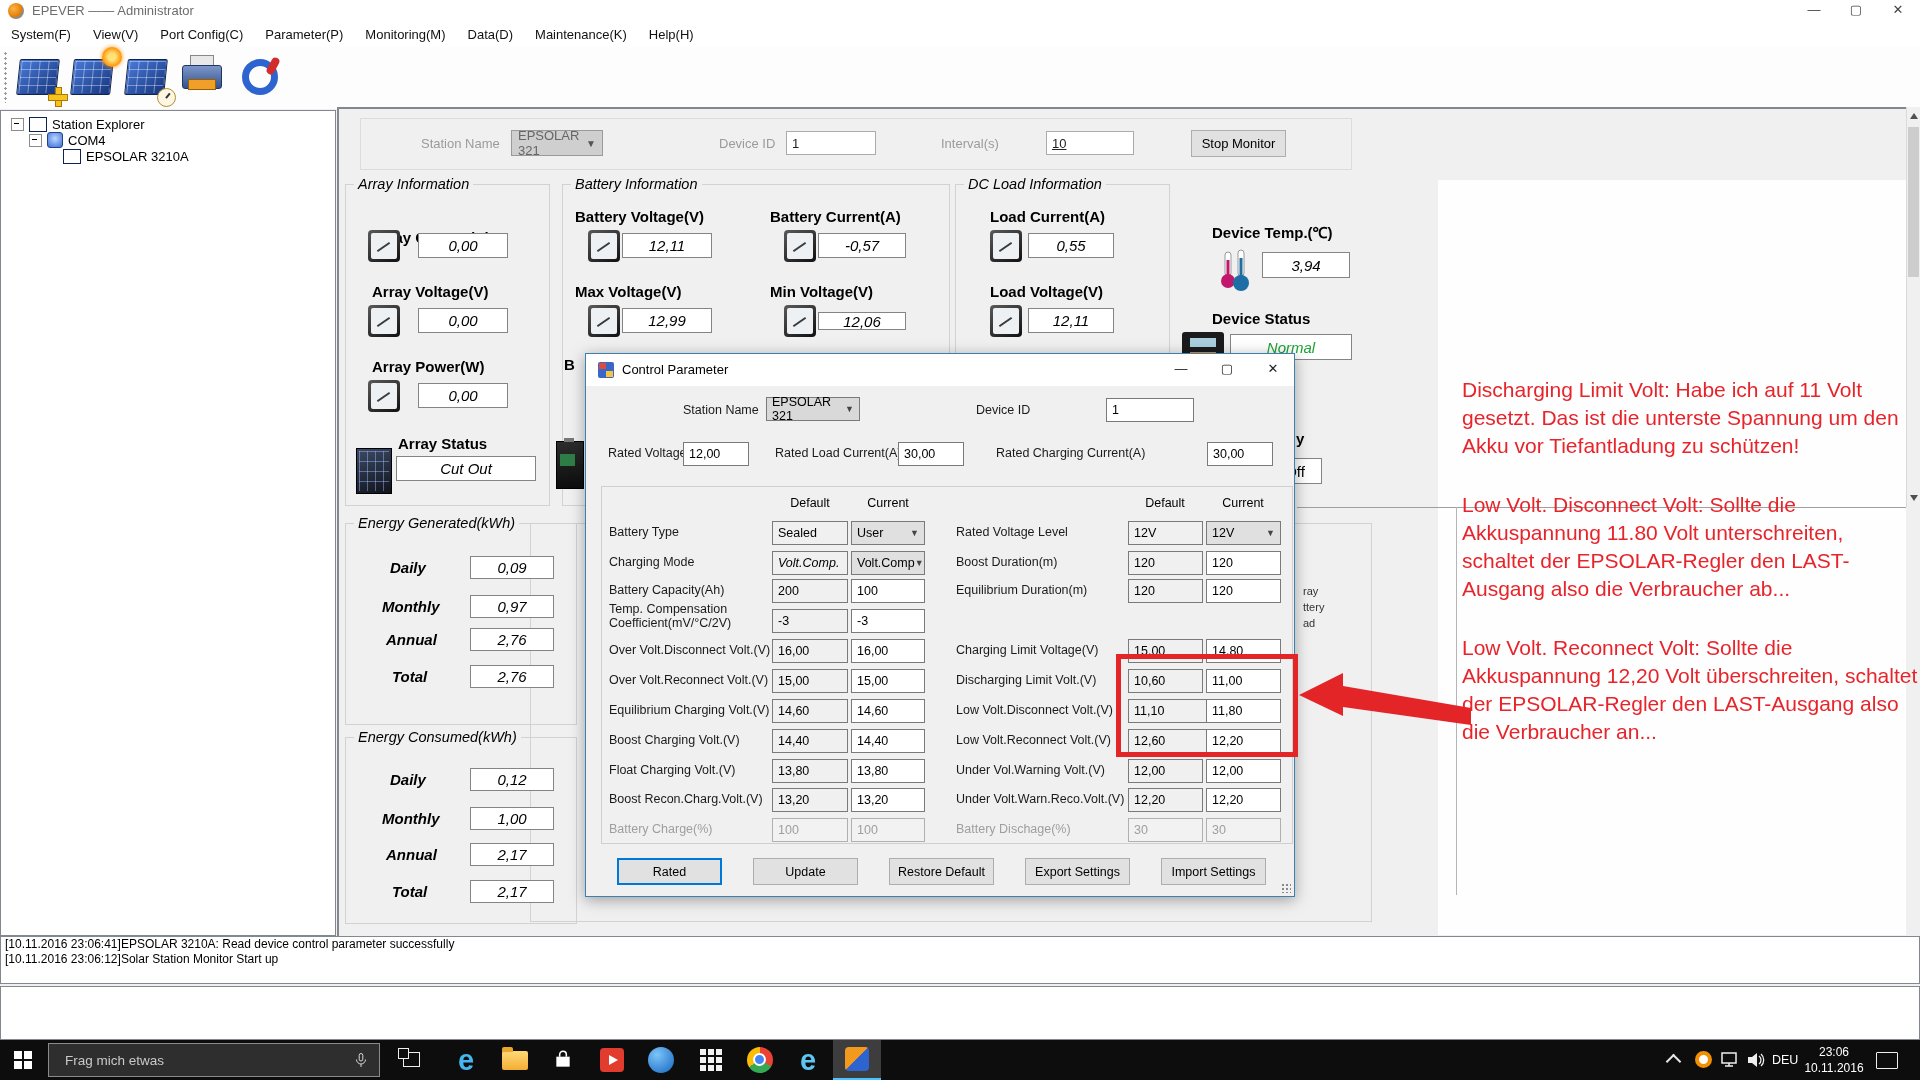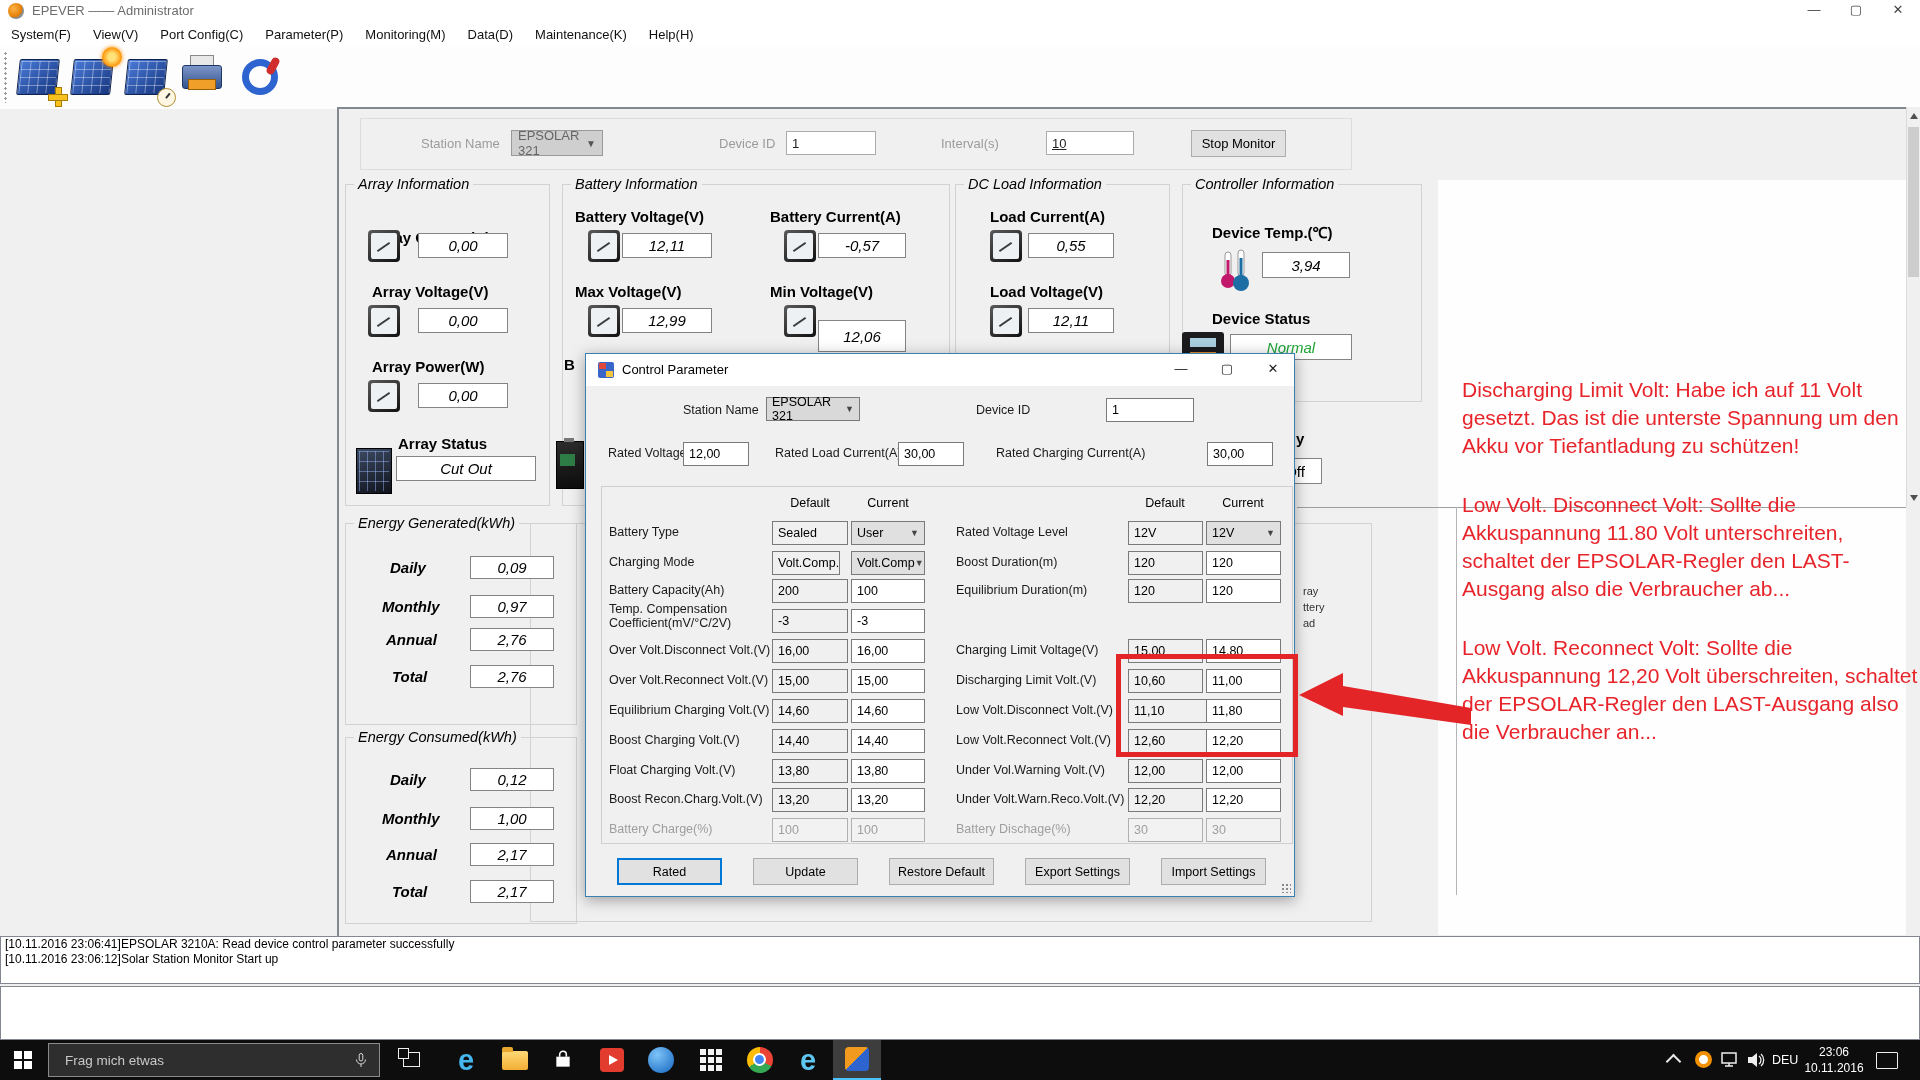--- a/index.html
+++ b/index.html
@@ -187,20 +187,36 @@
     <span class="t-ico" style="left:178px;">
       <span class="icon-printer-top"></span>
       <span class="icon-printer-body"></span>
       <span class="icon-printer-tray"></span>
     </span>
     <span class="t-ico" style="left:236px;">
       <span class="icon-power"></span>
     </span>
   </div>
 
+  <div class="tree">
+    <div class="tree-item" style="left:10px;top:5px;">
+      <span class="expander"></span>
+      <span class="mini-panel"></span>
+      <span>Station Explorer</span>
+    </div>
+    <div class="tree-item" style="left:28px;top:21px;">
+      <span class="expander"></span>
+      <span class="com-ico"></span>
+      <span>COM4</span>
+    </div>
+    <div class="tree-item" style="left:62px;top:37px;">
+      <span class="mini-panel"></span>
+      <span>EPSOLAR 3210A</span>
+    </div>
+  </div>
 
   <div class="main"></div>
   <div class="white-zone"></div>
   <div class="hline" style="left:1297px;top:507px;width:609px;"></div>
   <div class="vline" style="left:1456px;top:507px;height:388px;"></div>
 
   <div class="gbox" style="left:360px;top:118px;width:990px;height:50px;border-color:#dcdcdc;">
     <span class="graylabel" style="left:60px;top:17px;">Station Name</span>
     <span class="combo" style="left:150px;top:11px;width:92px;height:26px;">
       <span>EPSOLAR 321</span>
@@ -242,35 +258,32 @@
   <span class="blabel" style="left:575px;top:283px;">Max Voltage(V)</span>
   <span class="meter" style="left:588px;top:305px;"></span>
   <span class="vbox" style="left:622px;top:308px;width:90px;height:25px;">12,99</span>
   <span class="blabel" style="left:564px;top:356px;">B</span>
   <span class="batt" style="left:556px;top:441px;"></span>
   <span class="blabel" style="left:770px;top:208px;">Battery Current(A)</span>
   <span class="meter" style="left:784px;top:230px;"></span>
   <span class="vbox" style="left:818px;top:233px;width:88px;height:25px;">-0,57</span>
   <span class="blabel" style="left:770px;top:283px;">Min Voltage(V)</span>
   <span class="meter" style="left:784px;top:305px;"></span>
-  <span class="vbox" style="left:818px;top:320px;width:88px;height:32px;">12,06</span>
+  <span class="vbox" style="left:818px;top:312px;width:88px;height:18px;">12,06</span>
 
   <div class="gbox" style="left:955px;top:184px;width:213px;height:320px;">
     <span class="gtitle">DC Load Information</span>
   </div>
   <span class="blabel" style="left:990px;top:208px;">Load Current(A)</span>
   <span class="meter" style="left:990px;top:230px;"></span>
   <span class="vbox" style="left:1028px;top:233px;width:86px;height:25px;">0,55</span>
   <span class="blabel" style="left:990px;top:283px;">Load Voltage(V)</span>
   <span class="meter" style="left:990px;top:305px;"></span>
   <span class="vbox" style="left:1028px;top:308px;width:86px;height:25px;">12,11</span>
 
-  <div class="gbox" style="left:1182px;top:184px;width:238px;height:216px;">
-    <span class="gtitle">Controller Information</span>
-  </div>
   <span class="blabel" style="left:1212px;top:222px;">Device Temp.(℃)</span>
   <span class="abs" style="left:1218px;top:248px;">
     <svg width="34" height="44" viewBox="0 0 34 44">
       <rect x="7" y="4" width="6" height="24" rx="3" fill="#fff" stroke="#999"></rect>
       <rect x="8.5" y="12" width="3" height="18" fill="#c2186b"></rect>
       <circle cx="10" cy="33" r="7" fill="#c2186b"></circle>
       <rect x="20" y="2" width="6" height="26" rx="3" fill="#fff" stroke="#999"></rect>
       <rect x="21.5" y="10" width="3" height="22" fill="#1c6ea4"></rect>
       <circle cx="23" cy="35" r="8" fill="#1c6ea4"></circle>
     </svg>
@@ -360,21 +373,21 @@
     <span class="dlg-label" style="left:23px;top:171px;">Battery Type</span>
     <span class="dbox" style="left:186px;top:167px;width:76px;">
         <span>Sealed</span>
       </span>
     <span class="ddl" style="left:265px;top:167px;width:74px;">
         <span>User</span>
         <span class="car">▼</span>
       </span>
 
     <span class="dlg-label" style="left:23px;top:201px;">Charging Mode</span>
-    <span class="dbox" style="left:186px;top:197px;width:68px;">
+    <span class="dbox" style="left:186px;top:197px;width:76px;font-style:italic;">
         <span>Volt.Comp.</span>
       </span>
     <span class="ddl" style="left:265px;top:197px;width:74px;">
         <span>Volt.Comp</span>
         <span class="car">▼</span>
       </span>
 
     <span class="dlg-label" style="left:23px;top:229px;">Battery Capacity(Ah)</span>
     <span class="dbox" style="left:186px;top:225px;width:76px;">
         <span>200</span>

